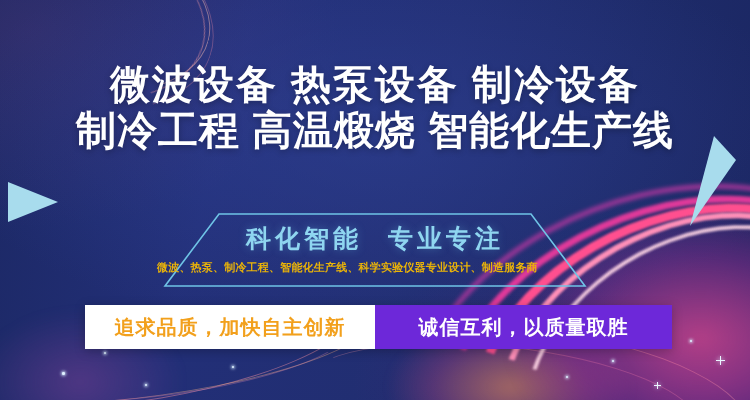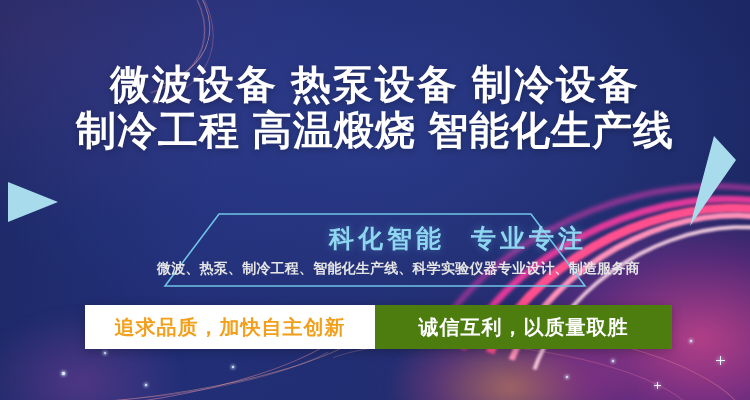--- a/index.html
+++ b/index.html
@@ -167,34 +167,33 @@
   .headline .line.l1{letter-spacing:2px;}
   .headline .line.l2{letter-spacing:1px;}
 
   
   .trap{
     position:absolute;left:163px;top:212px;width:424px;height:76px;
   }
   .trap svg{position:absolute;inset:0;width:100%;height:100%;}
   .slogan{
     position:absolute;left:0;right:0;top:10px;
-    text-align:right;
+    text-align:center;
     color:#8fd6f0;
     font-size:25px;
     font-weight:700;
     letter-spacing:4px;
     white-space:nowrap;
     text-shadow:0 0 8px rgba(110,200,235,.35);
   }
   .slogan .gap{display:inline-block;width:26px;}
   .subtitle{
     position:absolute;left:-6px;right:-6px;top:48px;
-    text-align:center;
-    color:#e5e5e5;
-    font-size:14px;
+    color:#eab308;
+    font-size:11px;
     font-weight:700;
     letter-spacing:.2px;
     white-space:nowrap;
   }
 
   
   .bar{
     position:absolute;left:85px;top:305px;width:587px;height:44px;
     display:flex;
     box-shadow:0 2px 10px rgba(0,0,0,.25);
@@ -203,21 +202,21 @@
   .bar-left{
     flex:0 0 290px;
     background:#ffffff;
     display:flex;align-items:center;justify-content:center;
     color:#f2a01c;
     font-size:20px;font-weight:700;letter-spacing:1px;
     white-space:nowrap;
   }
   .bar-right{
     flex:1 1 auto;
-    background:#4d7c0f;
+    background:#6d28d9;
     display:flex;align-items:center;justify-content:center;
     color:#ffffff;
     font-size:20px;font-weight:700;letter-spacing:1px;
     white-space:nowrap;
   }
 </style>
 </head>
 <body>
 
 <div id="banner">

